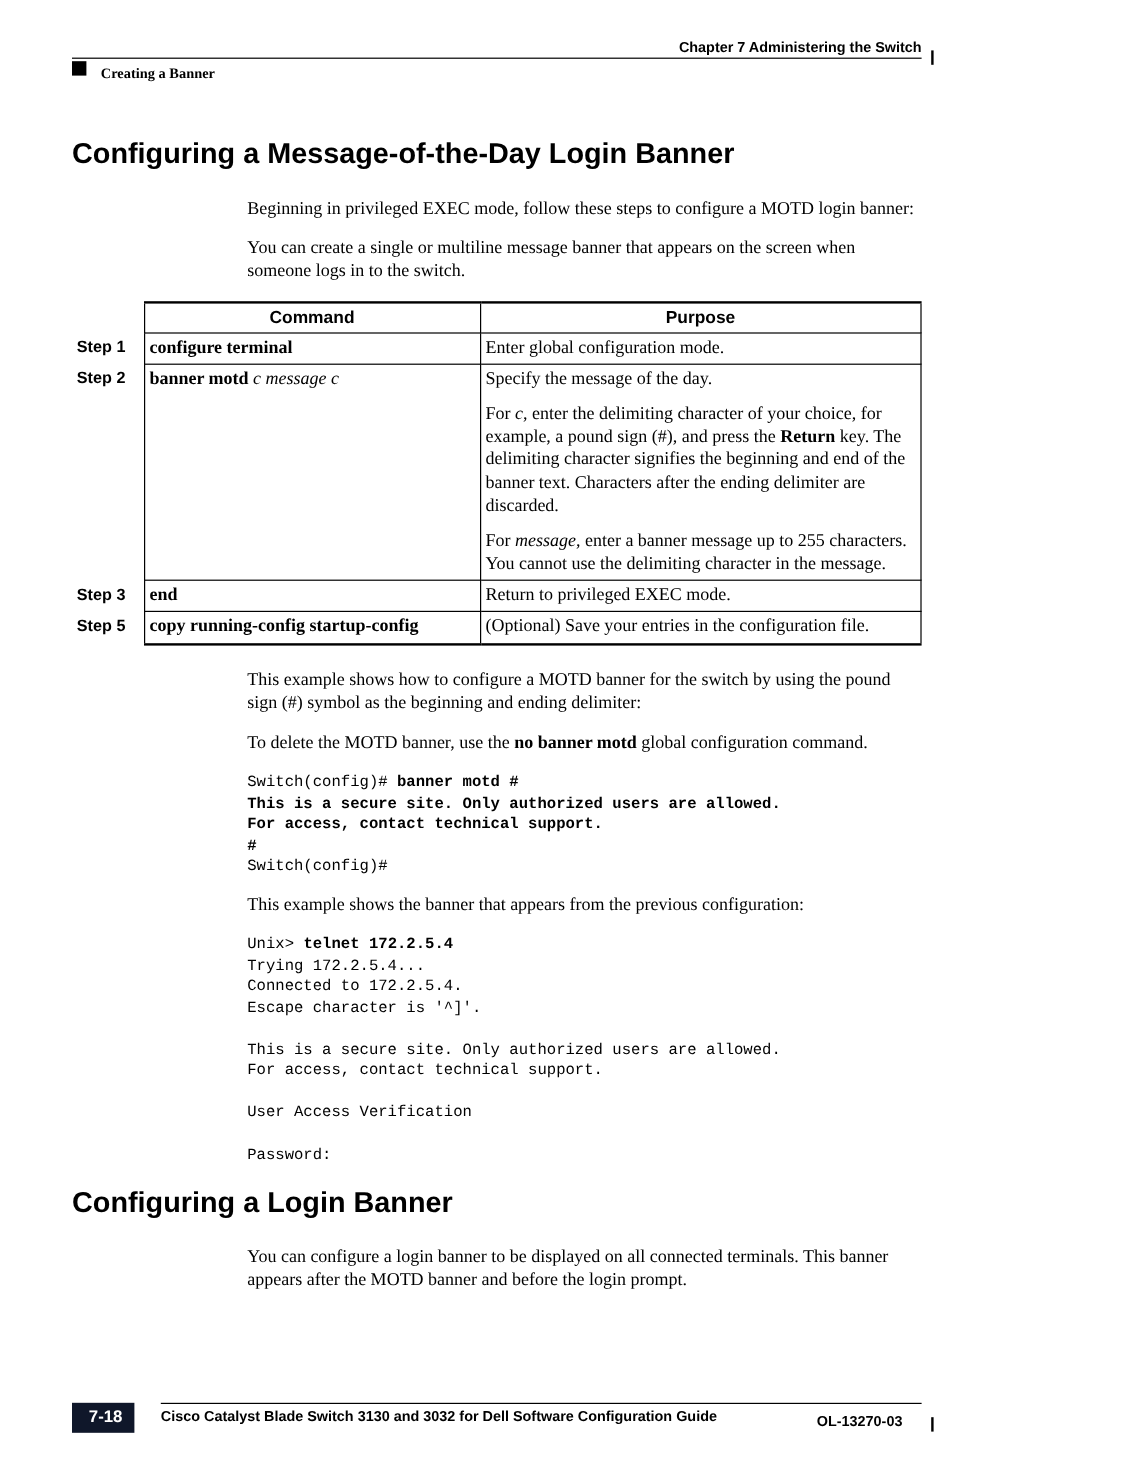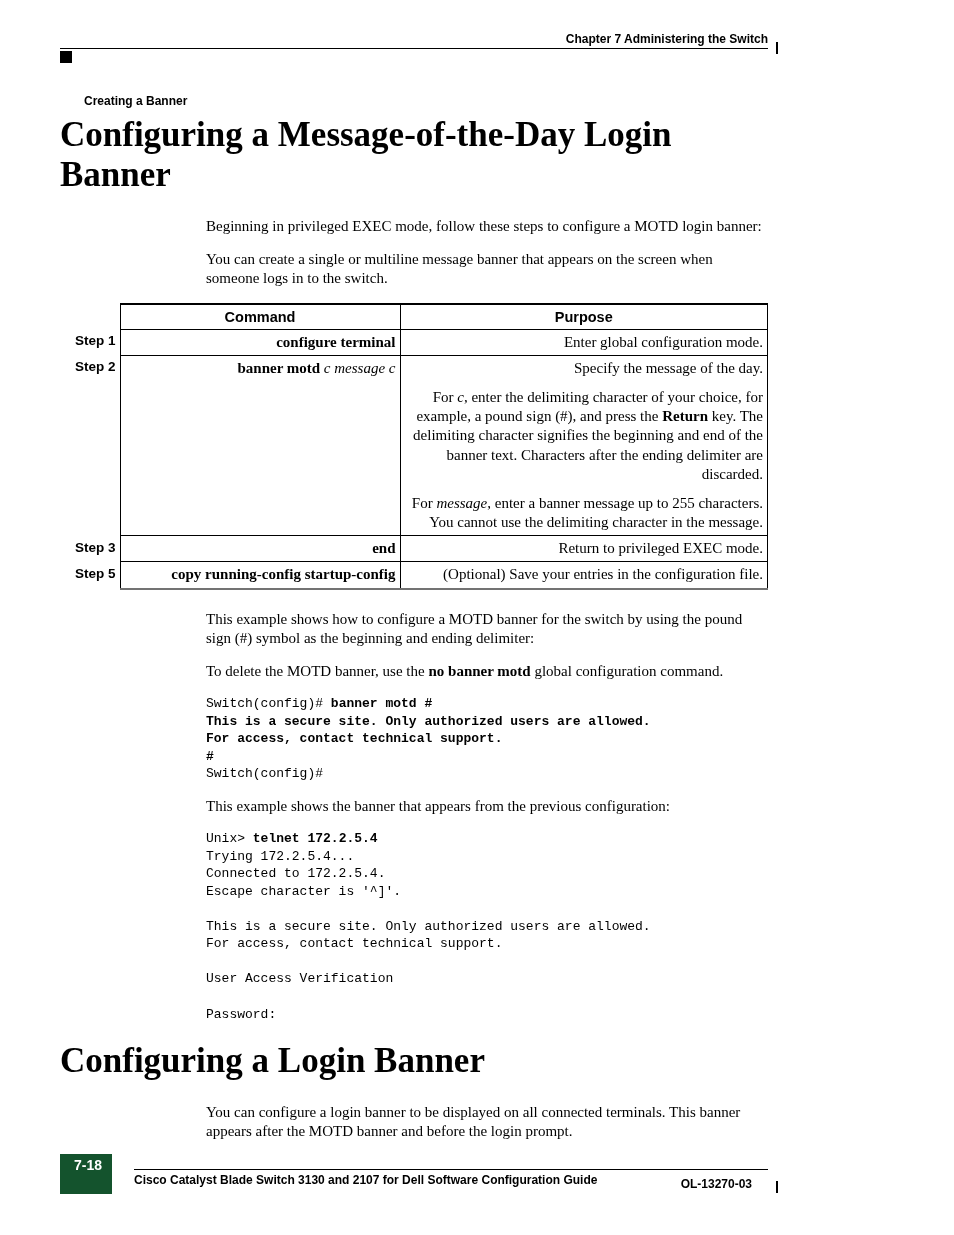--- a/index.html
+++ b/index.html
@@ -31,46 +31,45 @@
     position: absolute;
     top: 48px;
     left: 60px;
     right: 82px;
     border-top: 1px solid #000;
   }
   .header-crumb {
     position: absolute;
     top: 54px;
     left: 84px;
-    font-family: Liberation Sans, sans-serif;
-    font-weight: bold;
-    font-size: 12px;
-    margin-top: 40px;
+    font-family: Liberation Serif, serif;
+    font-weight: bold;
+    font-size: 12px;
   }
   .header-block {
     position: absolute;
     top: 51px;
     left: 60px;
     width: 12px;
     height: 12px;
     background: #000;
   }
   .header-tick-right {
     position: absolute;
     top: 42px;
     right: 72px;
     width: 2px;
     height: 12px;
     background: #000;
   }
 
   .h1 {
-    font-family: Liberation Serif, serif;
-    font-weight: bold;
-    font-size: 35px;
+    font-family: Liberation Sans, sans-serif;
+    font-weight: bold;
+    font-size: 24px;
     margin: 0 0 22px 0;
   }
   .content {
     position: absolute;
     top: 115px;
     left: 60px;
     right: 82px;
   }
   .body-indent {
     margin-left: 146px;
@@ -92,32 +91,31 @@
     font-family: Arial, Helvetica, sans-serif;
     font-weight: bold;
     text-align: center;
     font-size: 14.5px;
     padding: 4px 4px;
   }
   table.cmd td {
     padding: 3px 4px;
     vertical-align: top;
     line-height: 1.28;
-    text-align: right;
   }
   table.cmd .bordered {
     border-top: 1px solid #000;
     border-bottom: 1px solid #000;
     border-right: 1px solid #000;
   }
   table.cmd th.bordered-first, table.cmd td.bordered-first {
     border-left: 1px solid #000;
   }
   table.cmd tr.thickbottom td, table.cmd tr.thickbottom th {
-    border-bottom: 2px solid #737373;
+    border-bottom: 2px solid #000000;
   }
   table.cmd tr.thicktop th {
     border-top: 2px solid #000;
   }
   .steplabel {
     font-family: Arial, Helvetica, sans-serif;
     font-weight: bold;
     font-size: 13.5px;
     white-space: nowrap;
     border: none !important;
@@ -145,26 +143,26 @@
     bottom: 48px;
     left: 134px;
     font-family: Arial, Helvetica, sans-serif;
     font-weight: bold;
     font-size: 12px;
   }
   .footer-pagenum {
     position: absolute;
     bottom: 41px;
     left: 60px;
-    background: #14532d;
+    background: #0f172a;
     color: #fff;
     font-family: Arial, Helvetica, sans-serif;
     font-weight: bold;
     font-size: 14px;
-    padding: 3px 10px 21px 14px;
+    padding: 3px 10px 6px 14px;
   }
   .footer-doc {
     position: absolute;
     bottom: 44px;
     right: 98px;
     font-family: Arial, Helvetica, sans-serif;
     font-weight: bold;
     font-size: 12px;
   }
   .footer-tick-right {
@@ -261,18 +259,18 @@
 
     <h2 class="h1" style="margin-top:18px;">Configuring a Login Banner</h2>
 
     <div class="body-indent">
       <p>You can configure a login banner to be displayed on all connected terminals. This banner appears after the MOTD banner and before the login prompt.</p>
     </div>
 
   </div>
 
   <div class="footer-rule"></div>
-  <div class="footer-title">Cisco Catalyst Blade Switch 3130 and 2107 for Dell Software Configuration Guide</div>
+  <div class="footer-title">Cisco Catalyst Blade Switch 3130 and 3032 for Dell Software Configuration Guide</div>
   <div class="footer-pagenum">7-18</div>
   <div class="footer-doc">OL-13270-03</div>
   <div class="footer-tick-right"></div>
 
 </div>
 
 </body></html>

